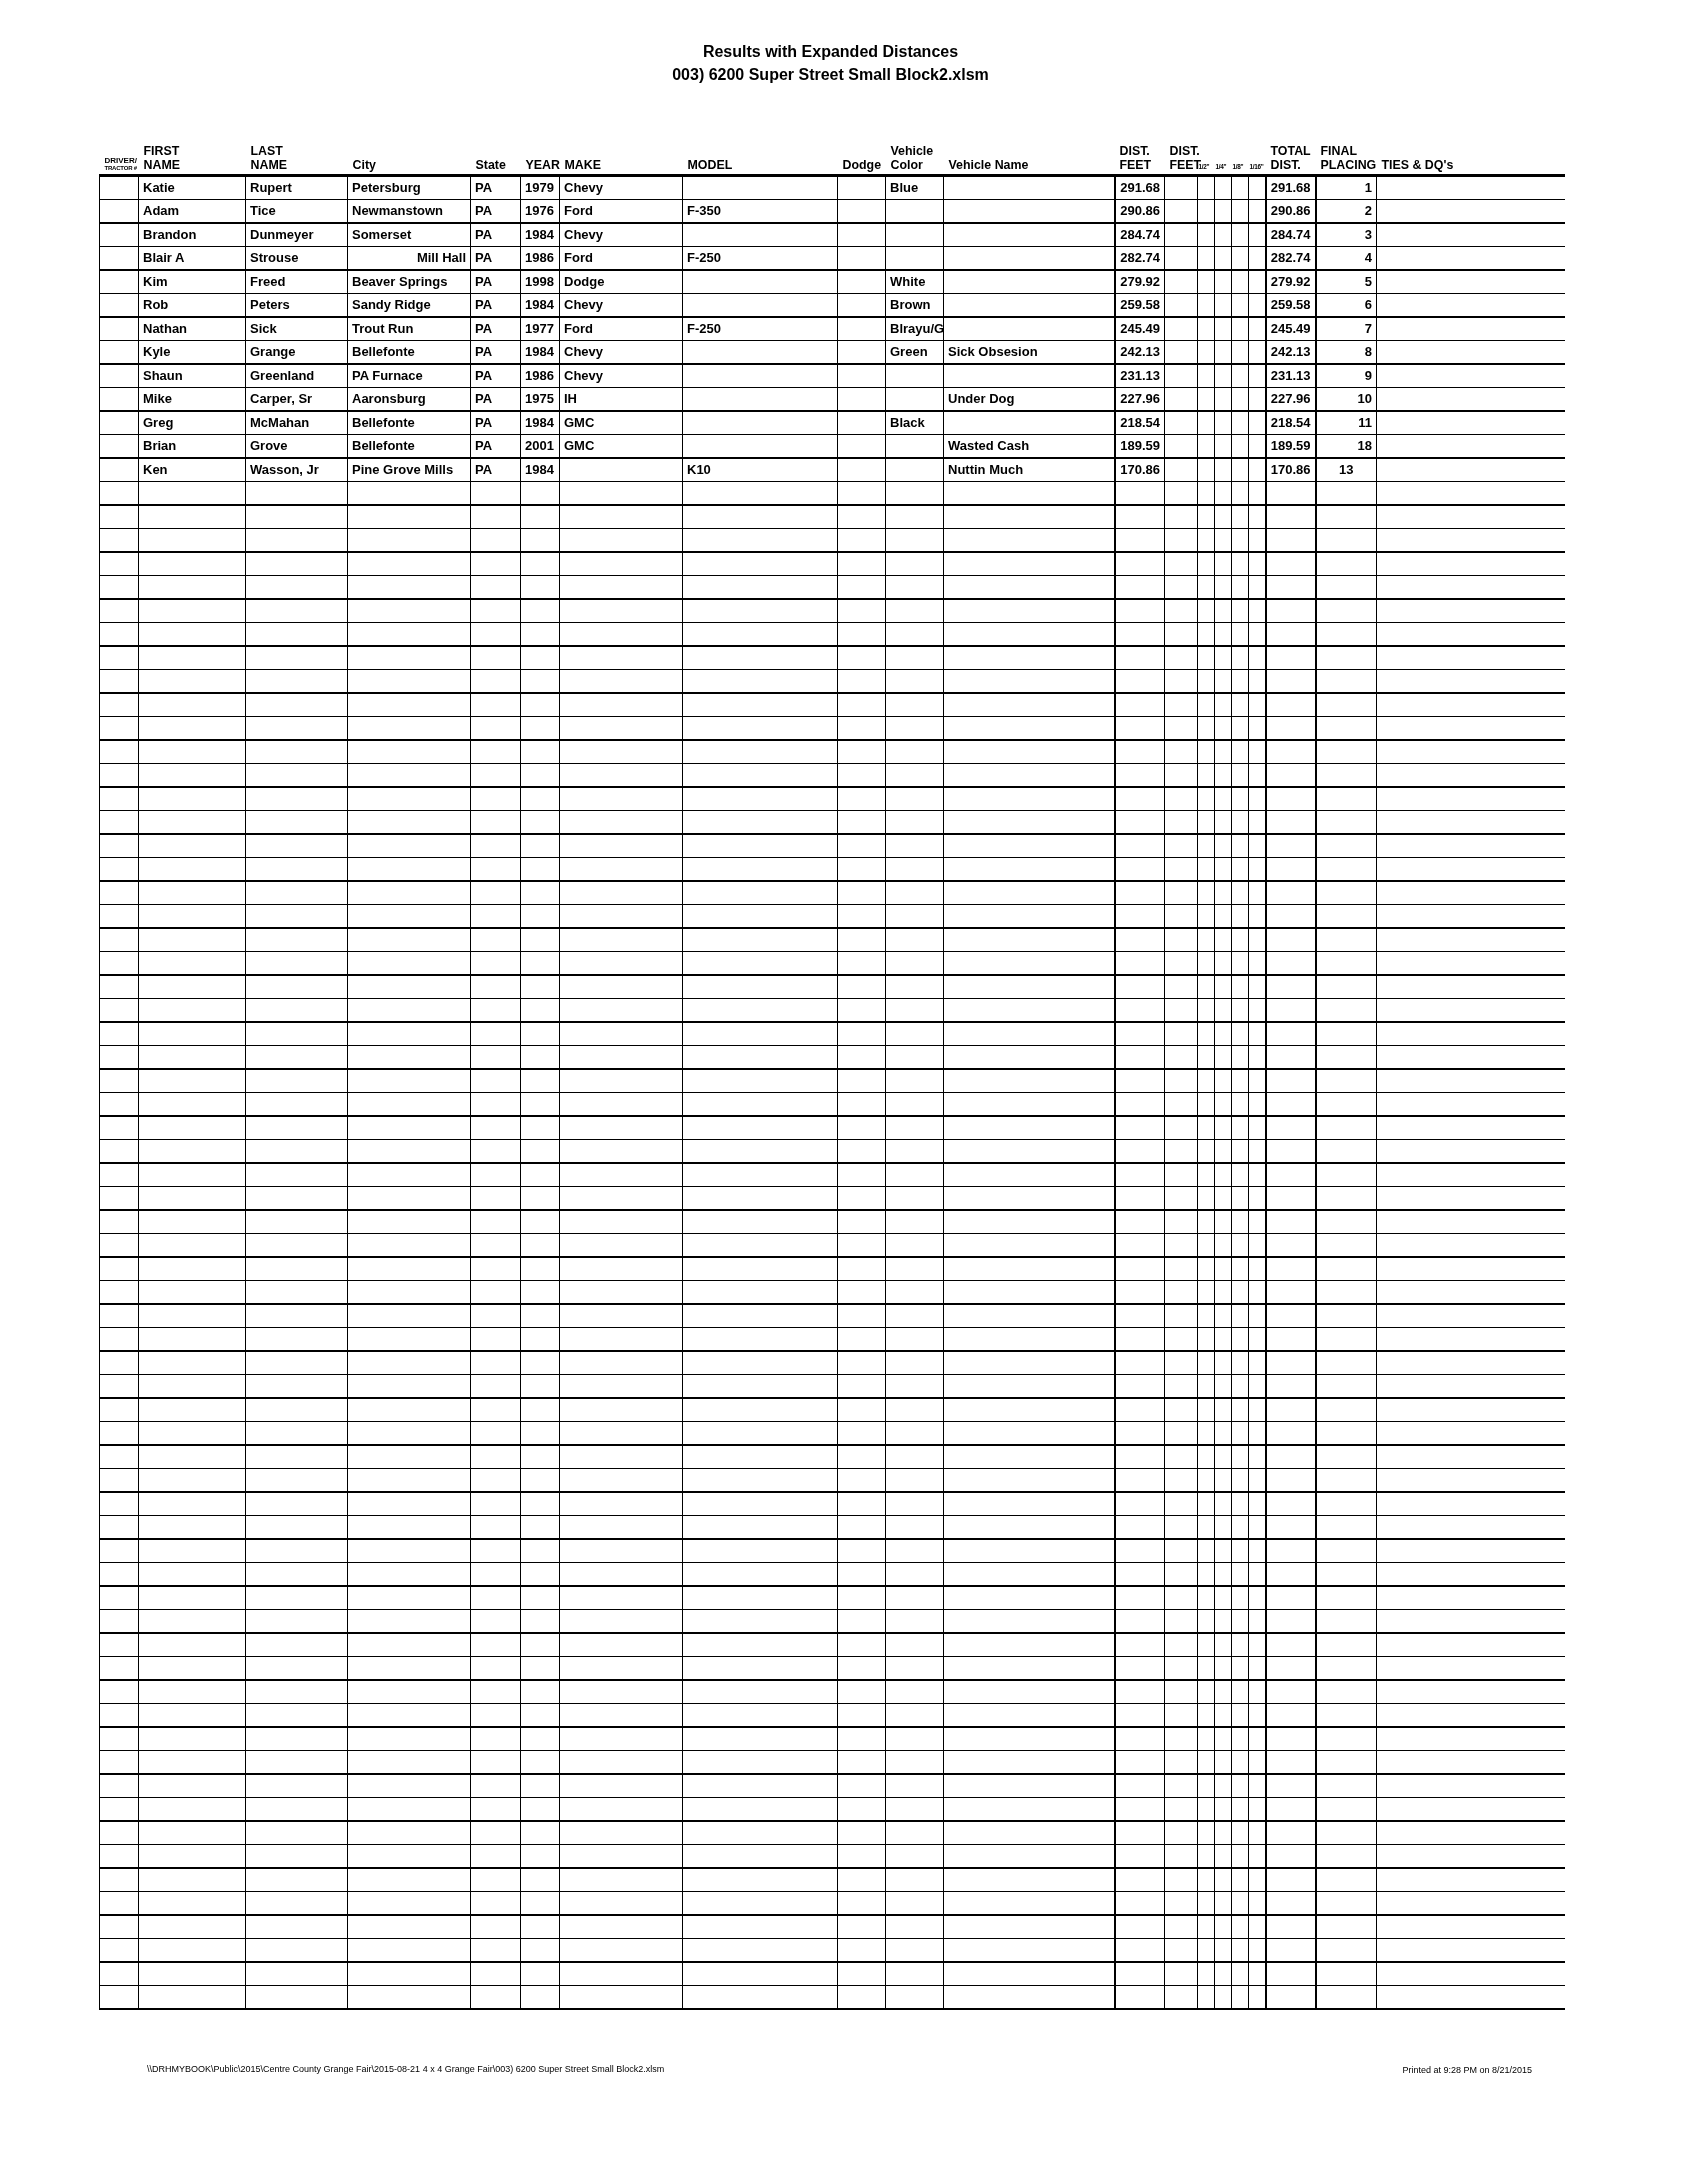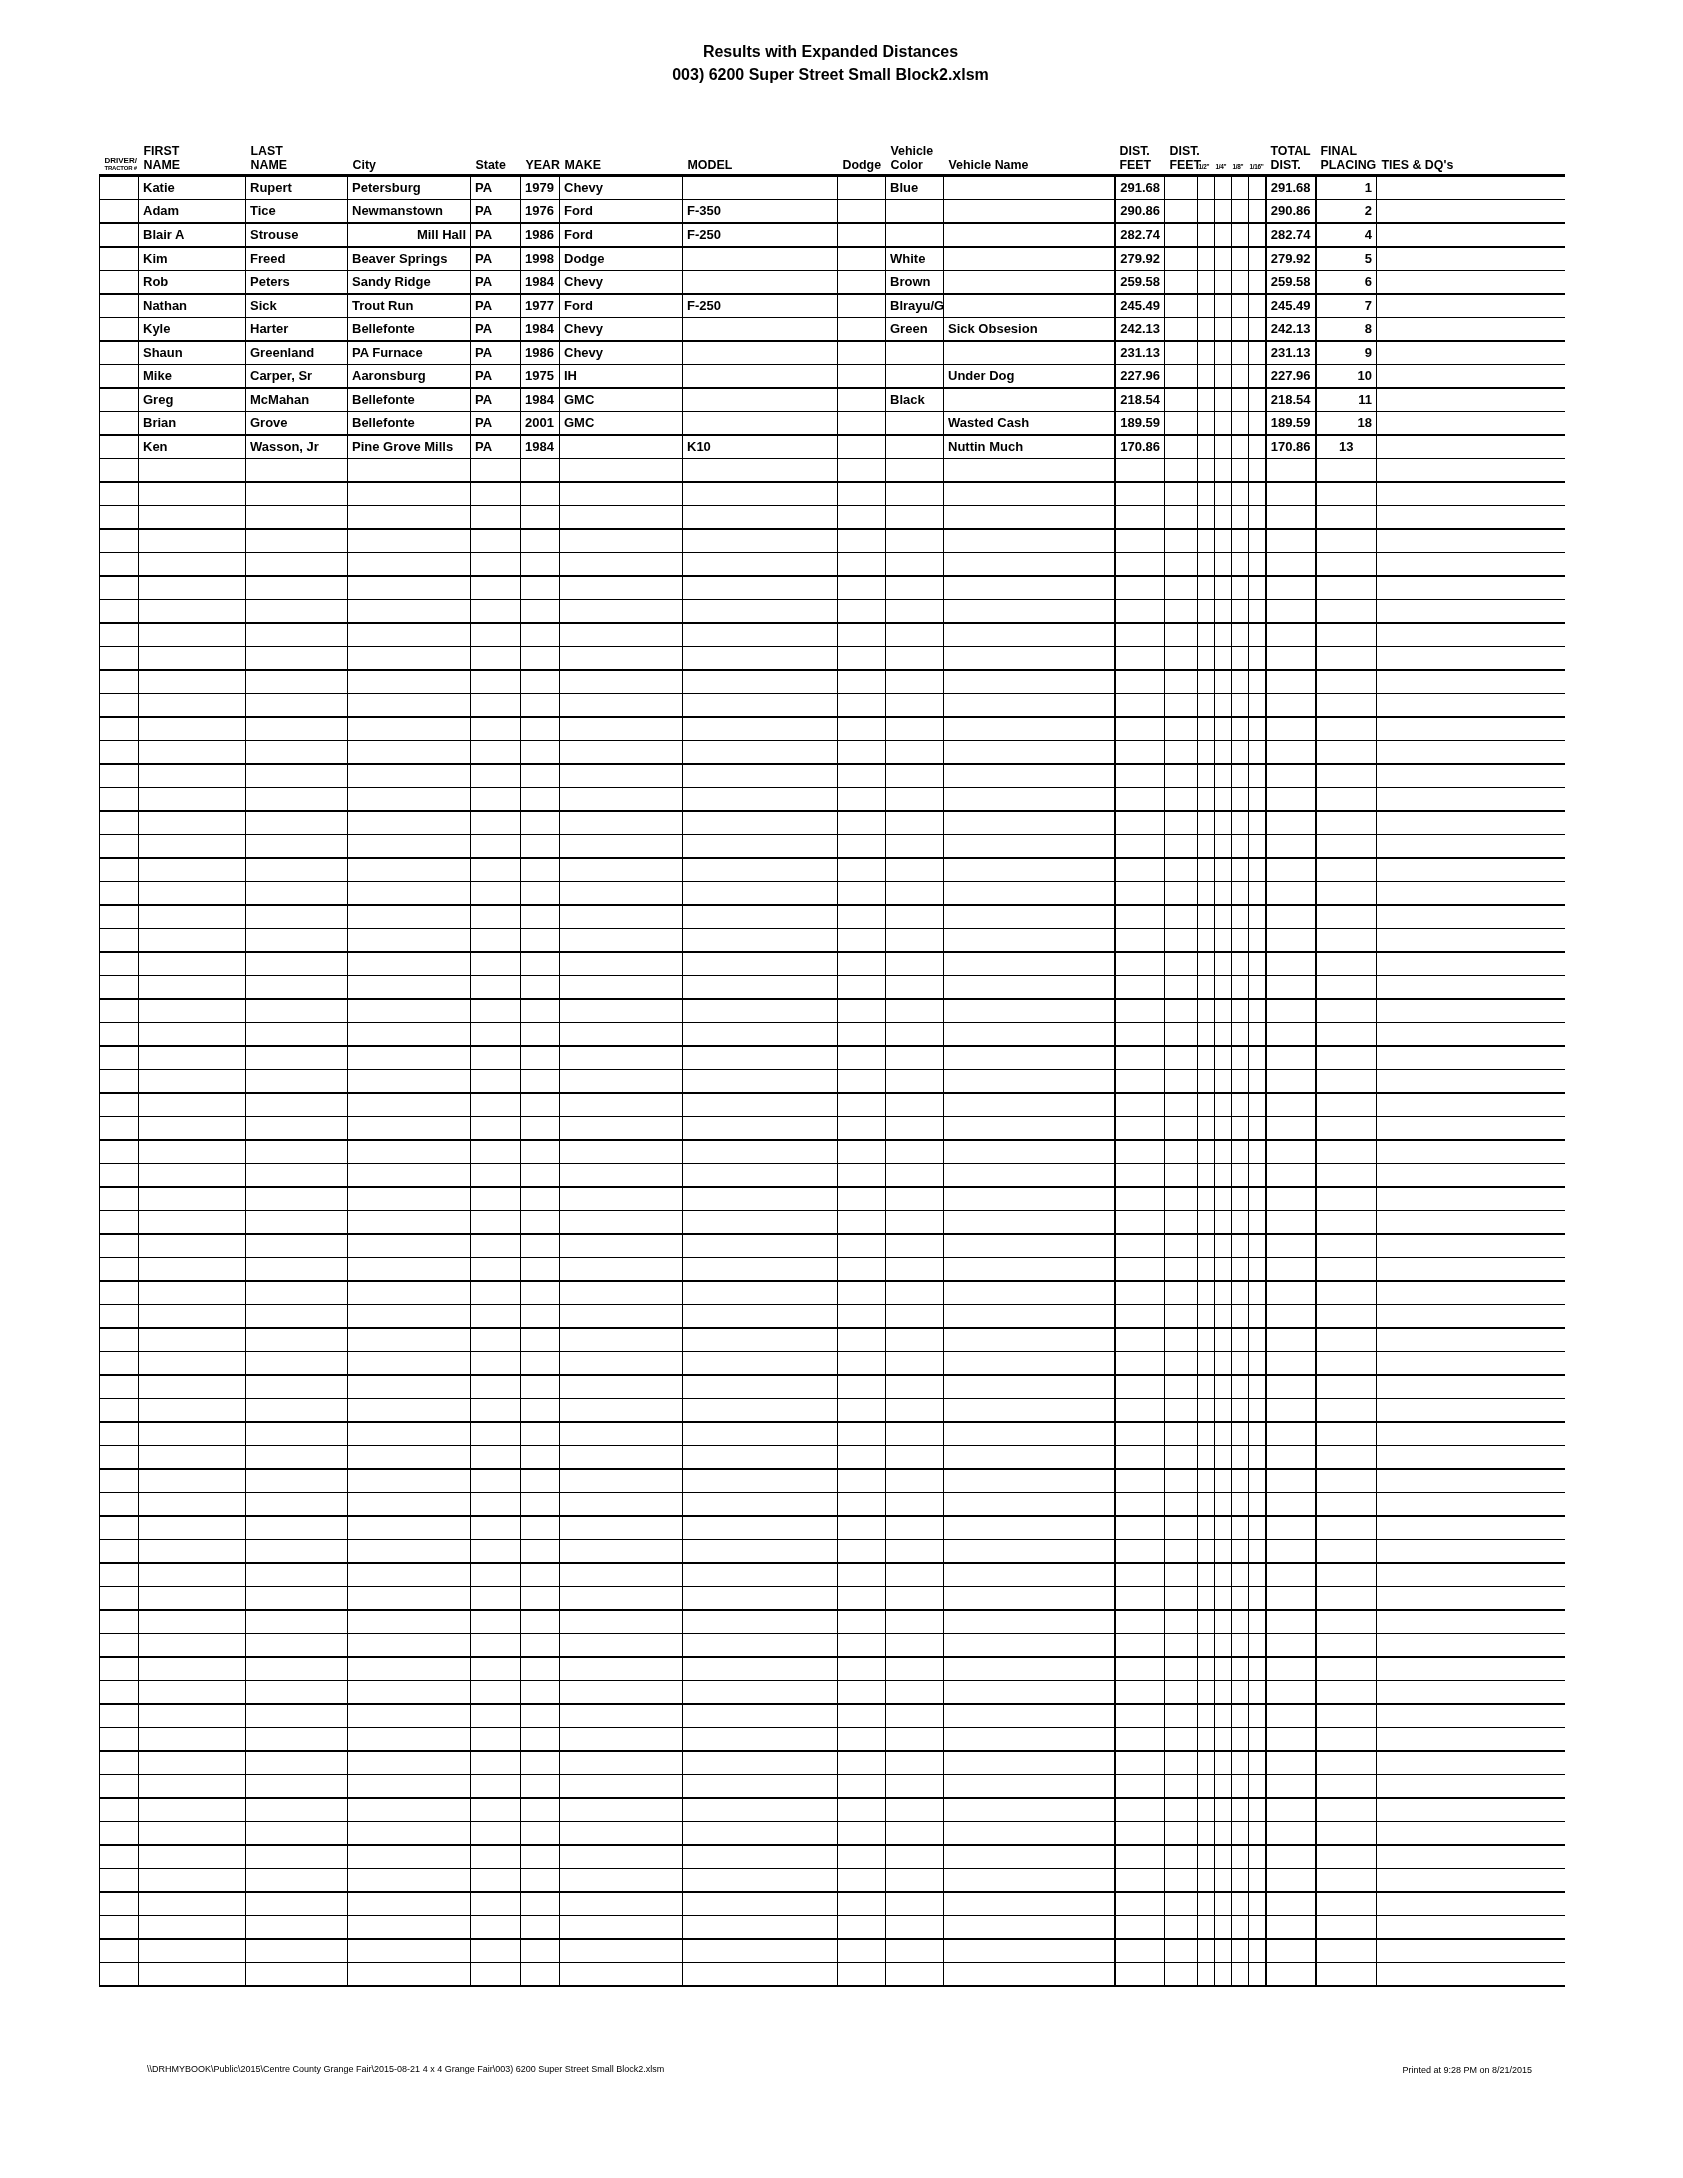--- a/index.html
+++ b/index.html
@@ -192,20 +192,42 @@
           <td class="tl" style="text-align: right;">290.86</td>
           <td style="text-align: right;"></td>
           <td style="text-align: center;"></td>
           <td style="text-align: center;"></td>
           <td style="text-align: center;"></td>
           <td style="text-align: center;"></td>
           <td class="tl" style="text-align: right;">290.86</td>
           <td class="tl" style="text-align: right;">2</td>
           <td style="text-align: left;"></td>
         </tr>
+        <tr>
+          <td style="text-align: left;"></td>
+          <td style="text-align: left;">Brandon</td>
+          <td style="text-align: left;">Dunmeyer</td>
+          <td style="text-align: left;">Somerset</td>
+          <td style="text-align: left;">PA</td>
+          <td style="text-align: left;">1984</td>
+          <td style="text-align: left;">Chevy</td>
+          <td style="text-align: left;"></td>
+          <td style="text-align: left;"></td>
+          <td style="text-align: left;"></td>
+          <td style="text-align: left;"></td>
+          <td class="tl" style="text-align: right;">284.74</td>
+          <td style="text-align: right;"></td>
+          <td style="text-align: center;"></td>
+          <td style="text-align: center;"></td>
+          <td style="text-align: center;"></td>
+          <td style="text-align: center;"></td>
+          <td class="tl" style="text-align: right;">284.74</td>
+          <td class="tl" style="text-align: right;">3</td>
+          <td style="text-align: left;"></td>
+        </tr>
         <tr class="thick">
           <td style="text-align: left;"></td>
           <td style="text-align: left;">Blair A</td>
           <td style="text-align: left;">Strouse</td>
           <td style="text-align: right;">Mill Hall</td>
           <td style="text-align: left;">PA</td>
           <td style="text-align: left;">1986</td>
           <td style="text-align: left;">Ford</td>
           <td style="text-align: left;">F-250</td>
           <td style="text-align: left;"></td>
@@ -283,21 +305,21 @@
           <td style="text-align: center;"></td>
           <td style="text-align: center;"></td>
           <td style="text-align: center;"></td>
           <td class="tl" style="text-align: right;">245.49</td>
           <td class="tl" style="text-align: right;">7</td>
           <td style="text-align: left;"></td>
         </tr>
         <tr class="thick">
           <td style="text-align: left;"></td>
           <td style="text-align: left;">Kyle</td>
-          <td style="text-align: left;">Harter</td>
+          <td style="text-align: left;">Grange</td>
           <td style="text-align: left;">Bellefonte</td>
           <td style="text-align: left;">PA</td>
           <td style="text-align: left;">1984</td>
           <td style="text-align: left;">Chevy</td>
           <td style="text-align: left;"></td>
           <td style="text-align: left;"></td>
           <td style="text-align: left;">Green</td>
           <td style="text-align: left;">Sick Obsesion</td>
           <td class="tl" style="text-align: right;">242.13</td>
           <td style="text-align: right;"></td>

